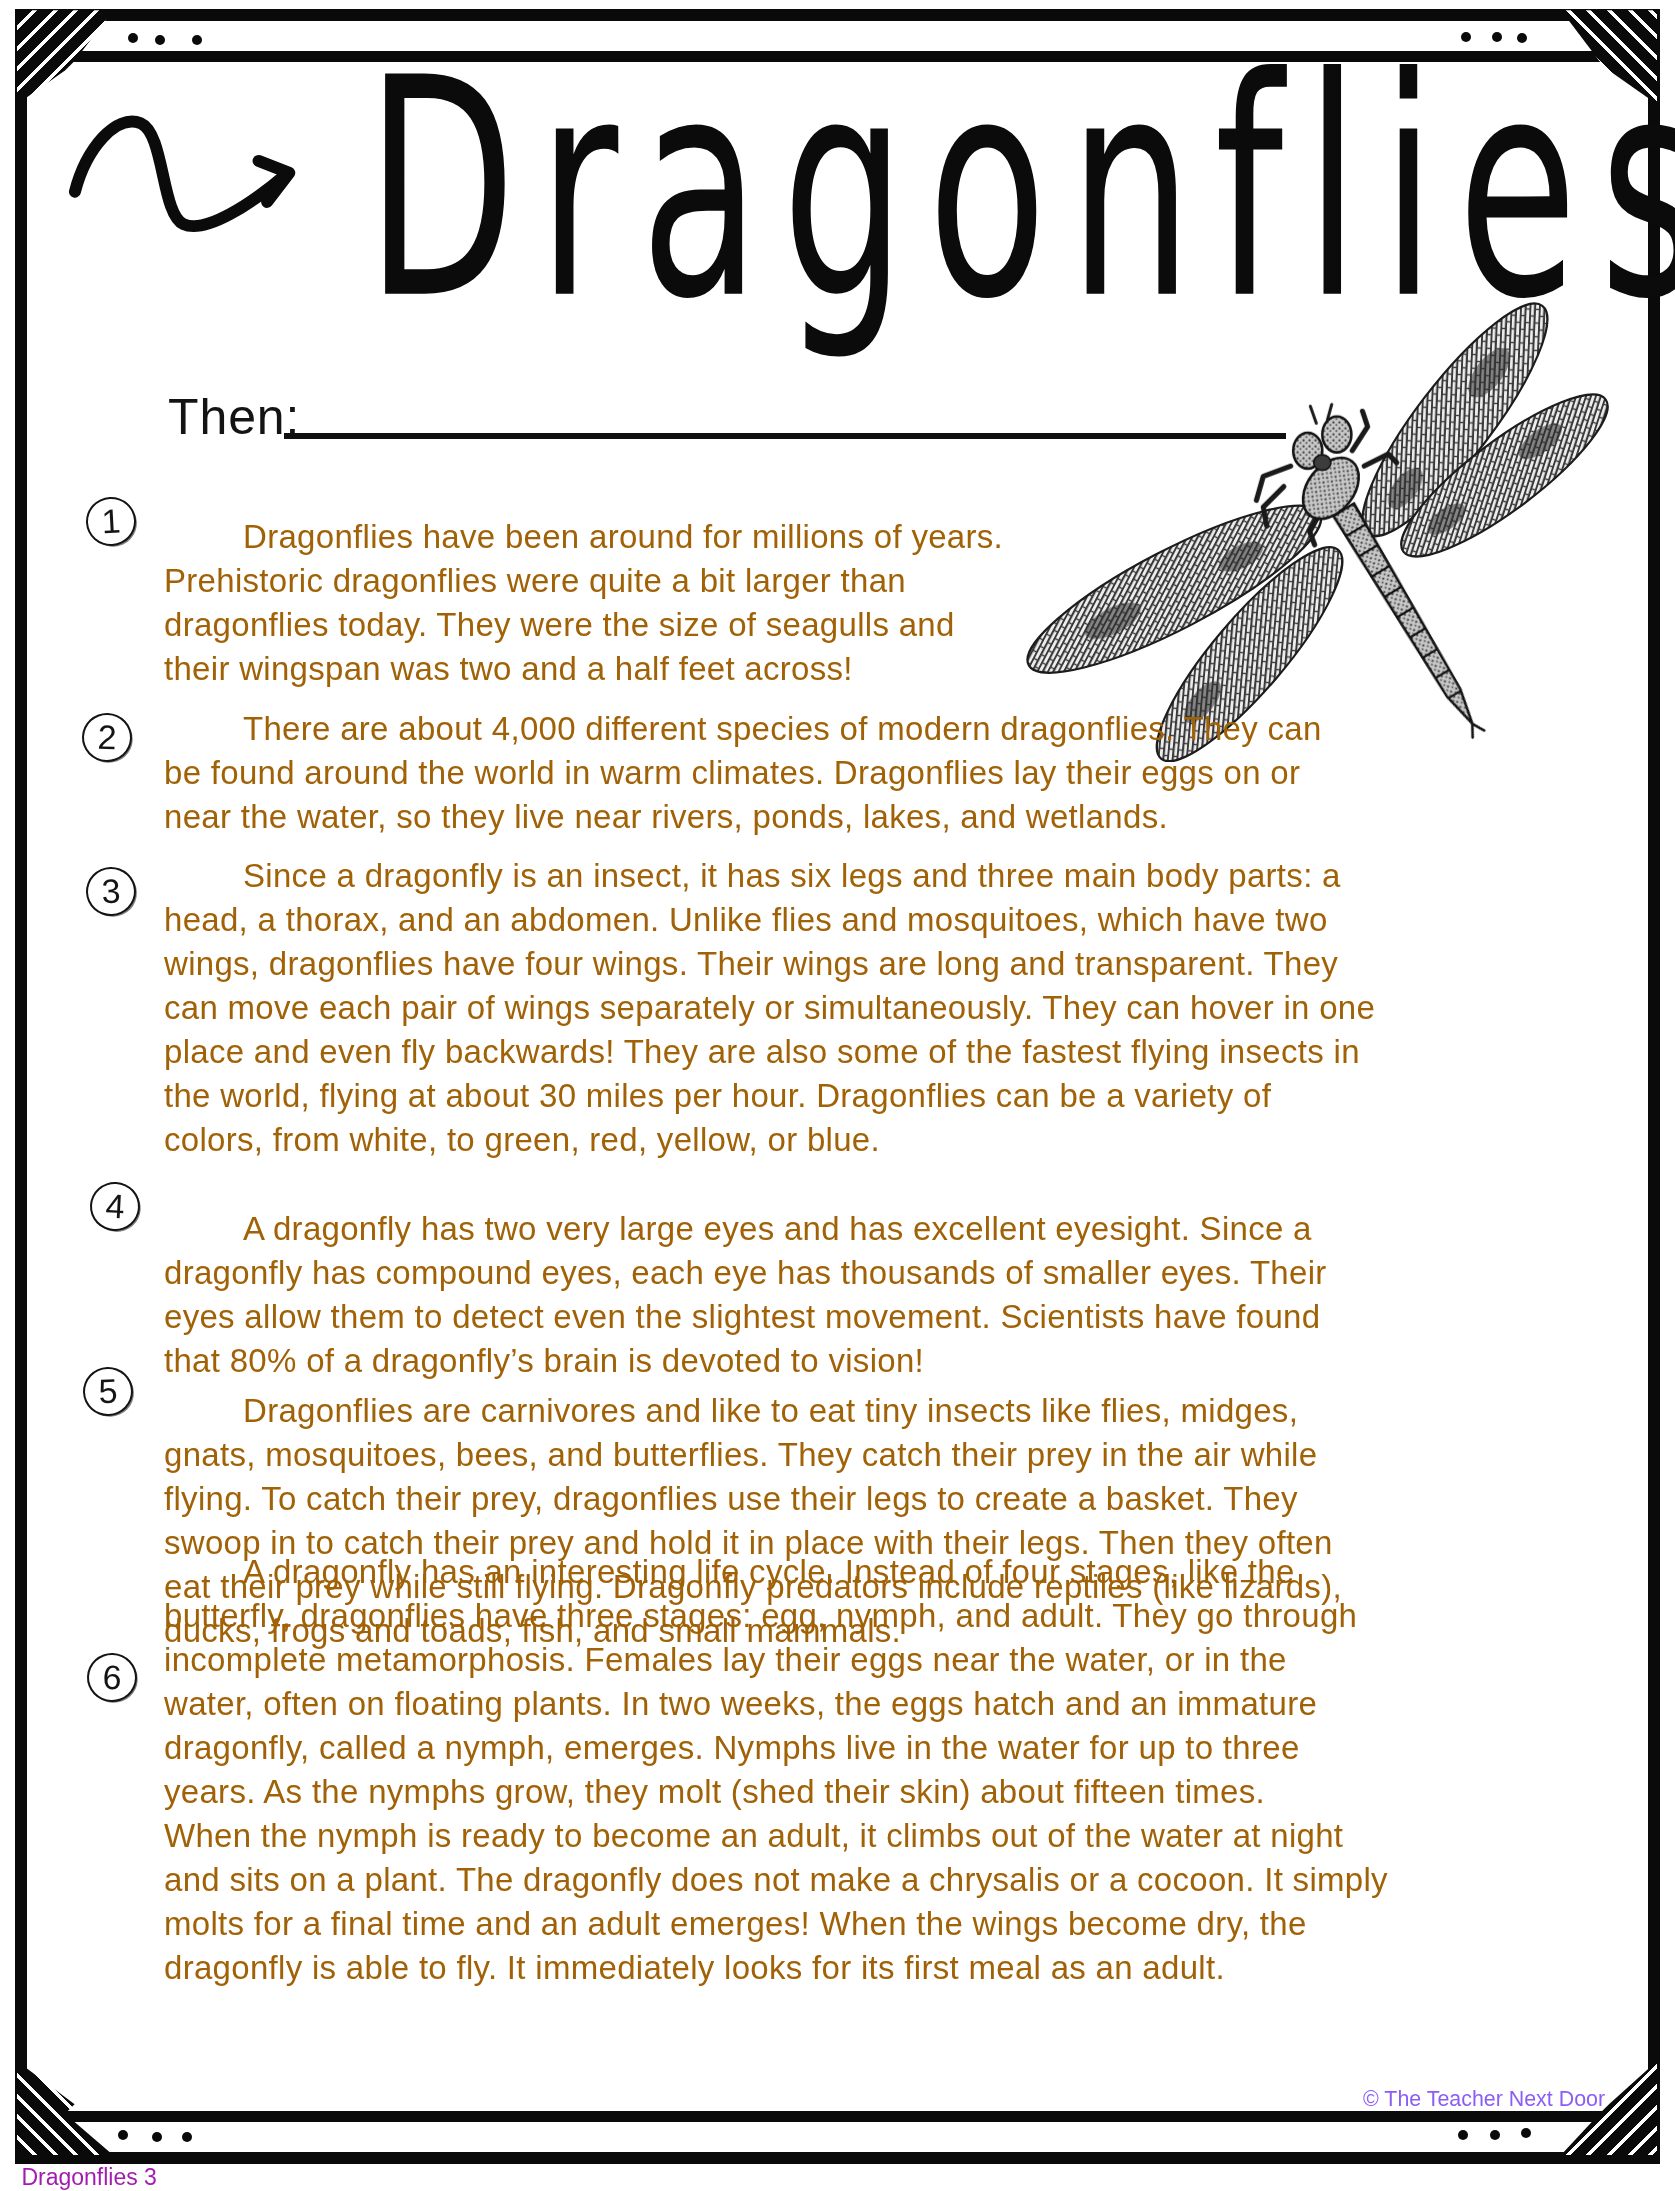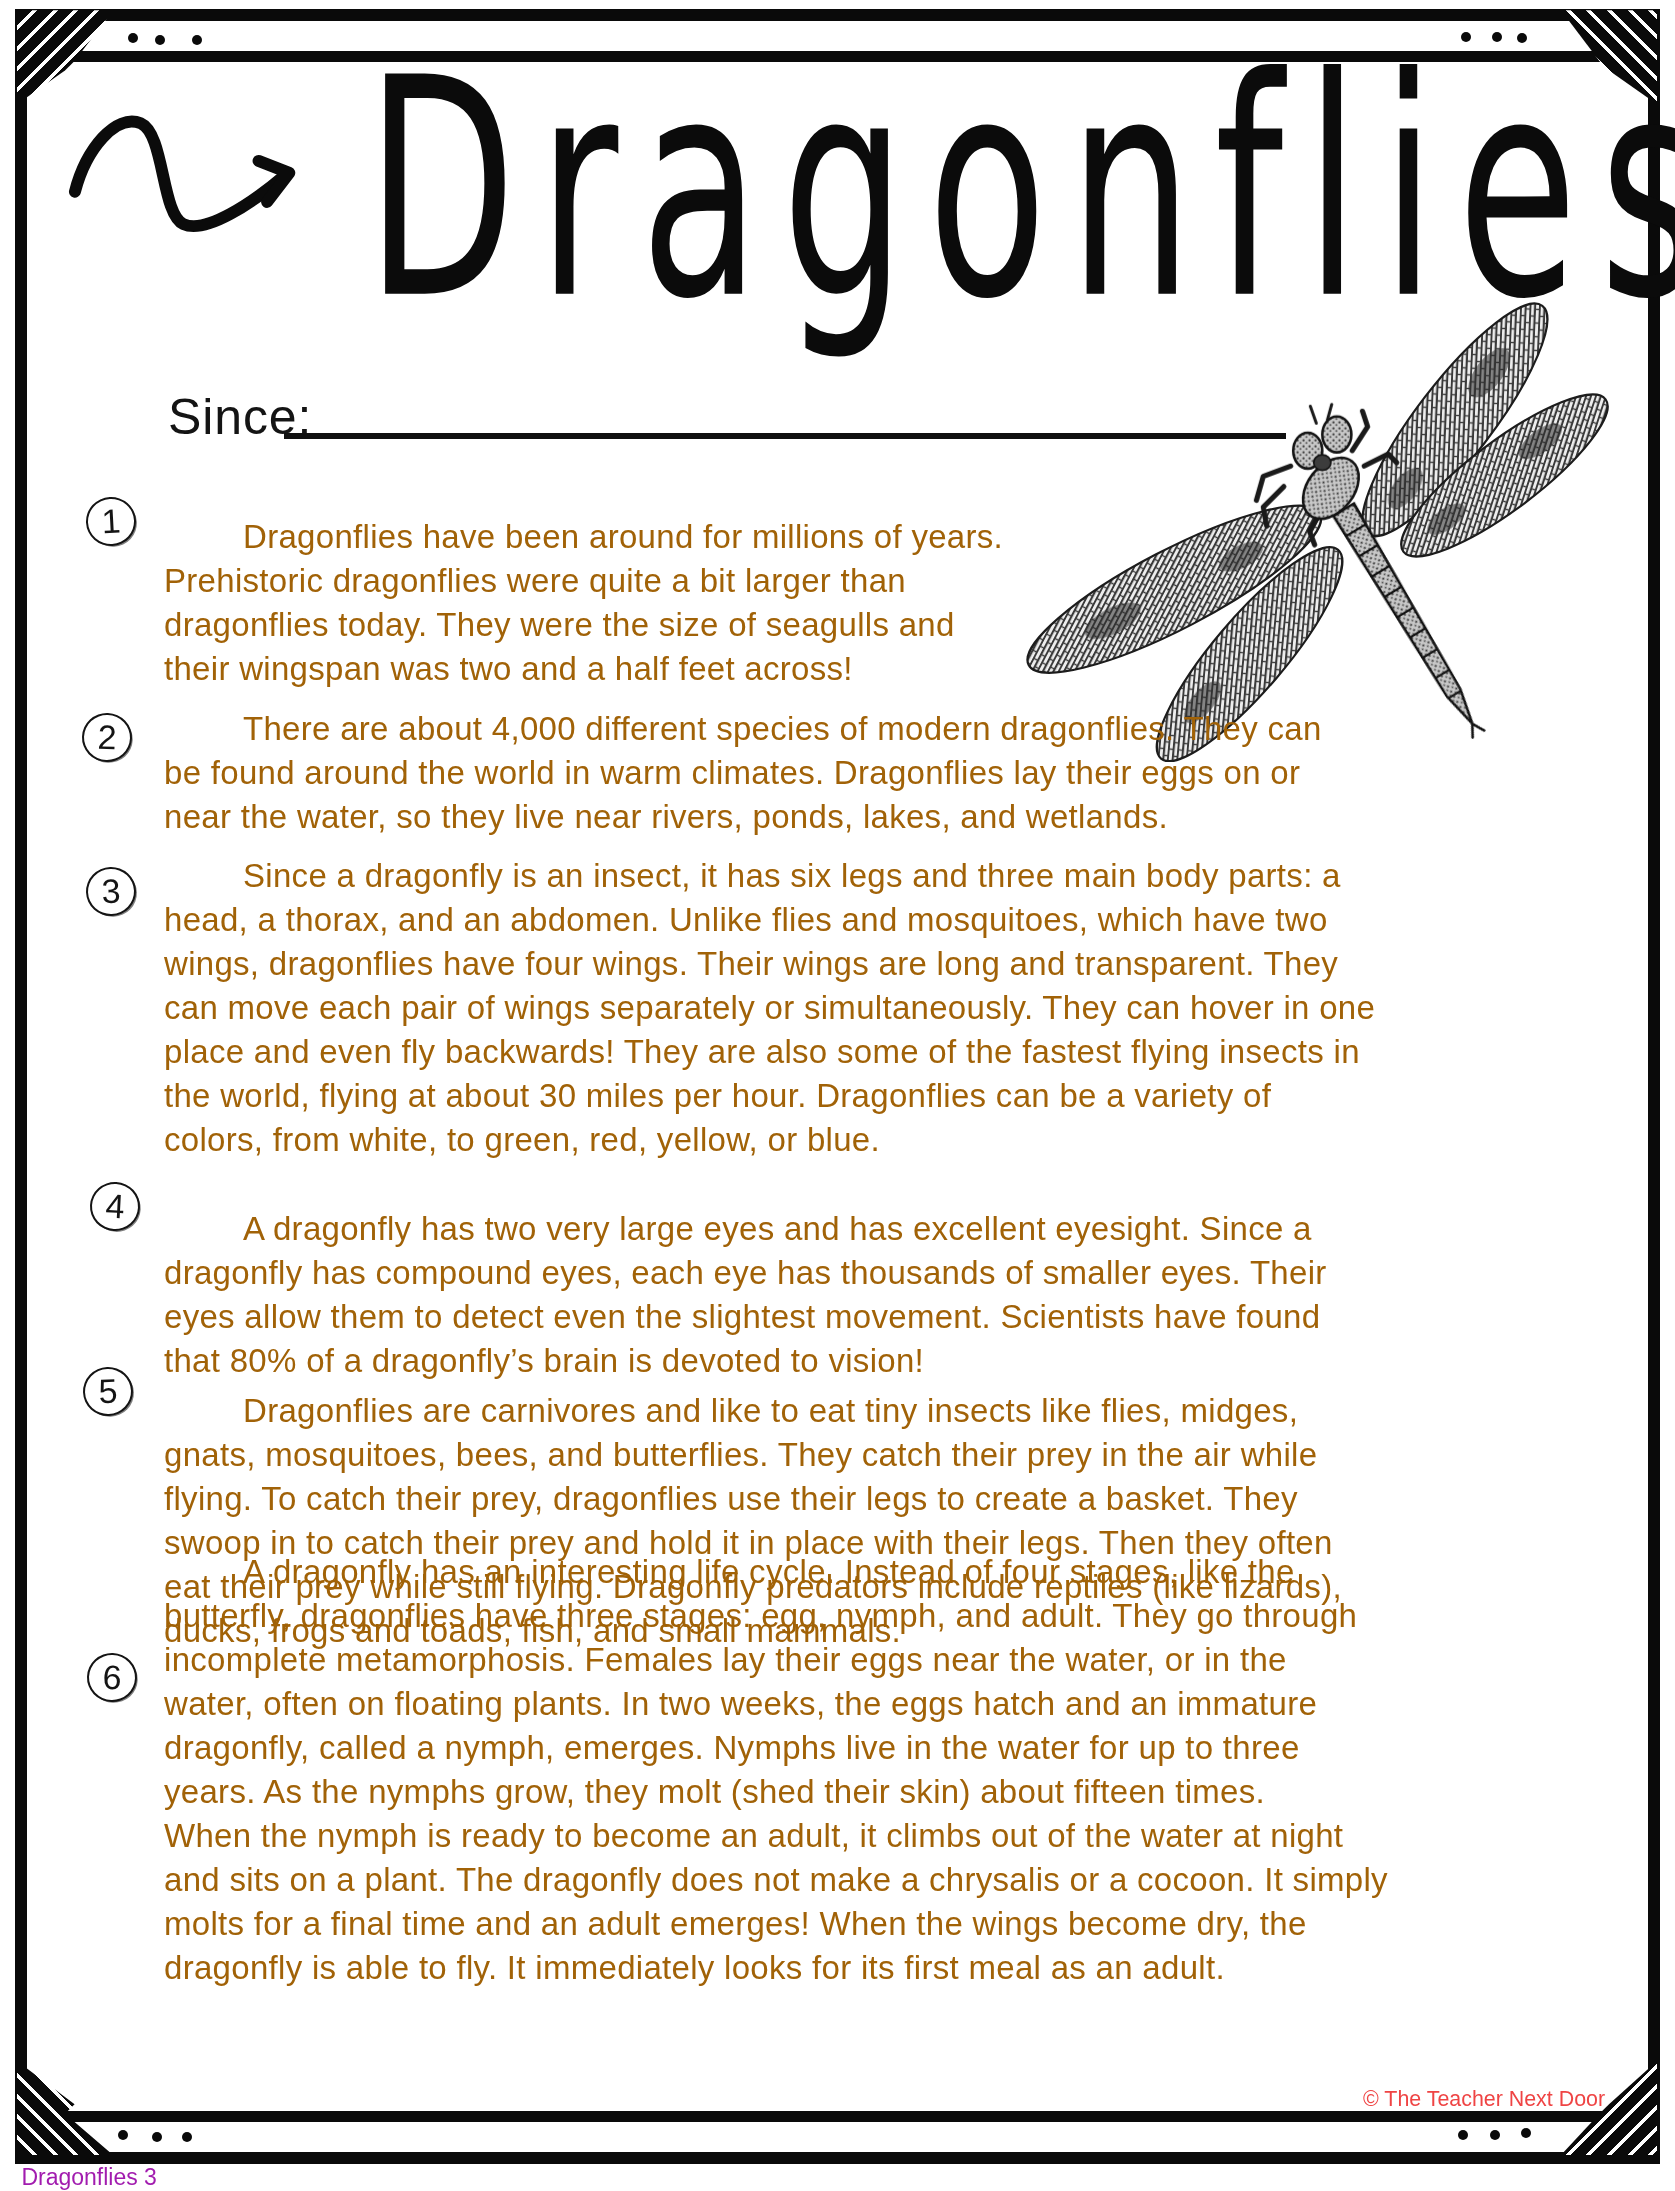--- a/index.html
+++ b/index.html
@@ -87,21 +87,21 @@
   .nc-3{left:86px; top:867px; transform:rotate(-2deg);}
   .nc-4{left:90px; top:1182px; transform:rotate(3deg);}
   .nc-5{left:83px;  top:1367px; transform:rotate(-2deg);}
   .nc-6{left:87px; top:1653px; transform:rotate(2deg);}
 
   
   .dragonfly{left:984px; top:283px; z-index:2;}
 
   
   .footer-credit{
-    left:1363px; top:2087px; width:205px; font-size:21.4px; color:#ef4444;
+    left:1363px; top:2087px; width:205px; font-size:21.4px; color:#8b5cf6;
     text-align:right; z-index:2; white-space:nowrap;
   }
   .page-label{
     left:21.4px; top:2164px; font-size:23px; color:#a21caf; z-index:2;
   }
 </style>
 </head>
 <body>
 
 <div class="abs frame-outer"></div>
@@ -126,21 +126,21 @@
 <span class="dot" style="left:1490px;top:2130px"></span>
 <span class="dot" style="left:1521px;top:2128px"></span>
 
 <svg class="abs arrow-svg" width="265" height="158" viewBox="0 0 310 185">
   <path d="M 15 112 C 28 62 63 20 92 32 C 120 44 116 138 142 150 C 168 162 222 126 262 92" fill="none" stroke="#0b0b0b" stroke-width="14" stroke-linecap="round"></path>
   <path d="M 230 76 L 266 90 L 240 124" fill="none" stroke="#0b0b0b" stroke-width="14" stroke-linecap="round" stroke-linejoin="round"></path>
 </svg>
 
 <div class="abs page-title">Dragonflies</div>
 
-<div class="abs name-label">Since:</div>
+<div class="abs name-label">Then:</div>
 <div class="abs name-line"></div>
 
 <svg class="abs dragonfly" width="668" height="479" viewBox="0 0 780 560">
   <defs>
     <pattern id="wingtex" width="16" height="11" patternUnits="userSpaceOnUse" patternTransform="rotate(-35)">
       <rect width="16" height="11" fill="#ededed"></rect>
       <path d="M0 1 H16 M0 6.5 H16" stroke="#3a3a3a" stroke-width="2.4"></path>
       <path d="M4 1 V6.5 M12 6.5 V11" stroke="#3a3a3a" stroke-width="1.6"></path>
     </pattern>
     <pattern id="bodytex" width="7" height="7" patternUnits="userSpaceOnUse">

